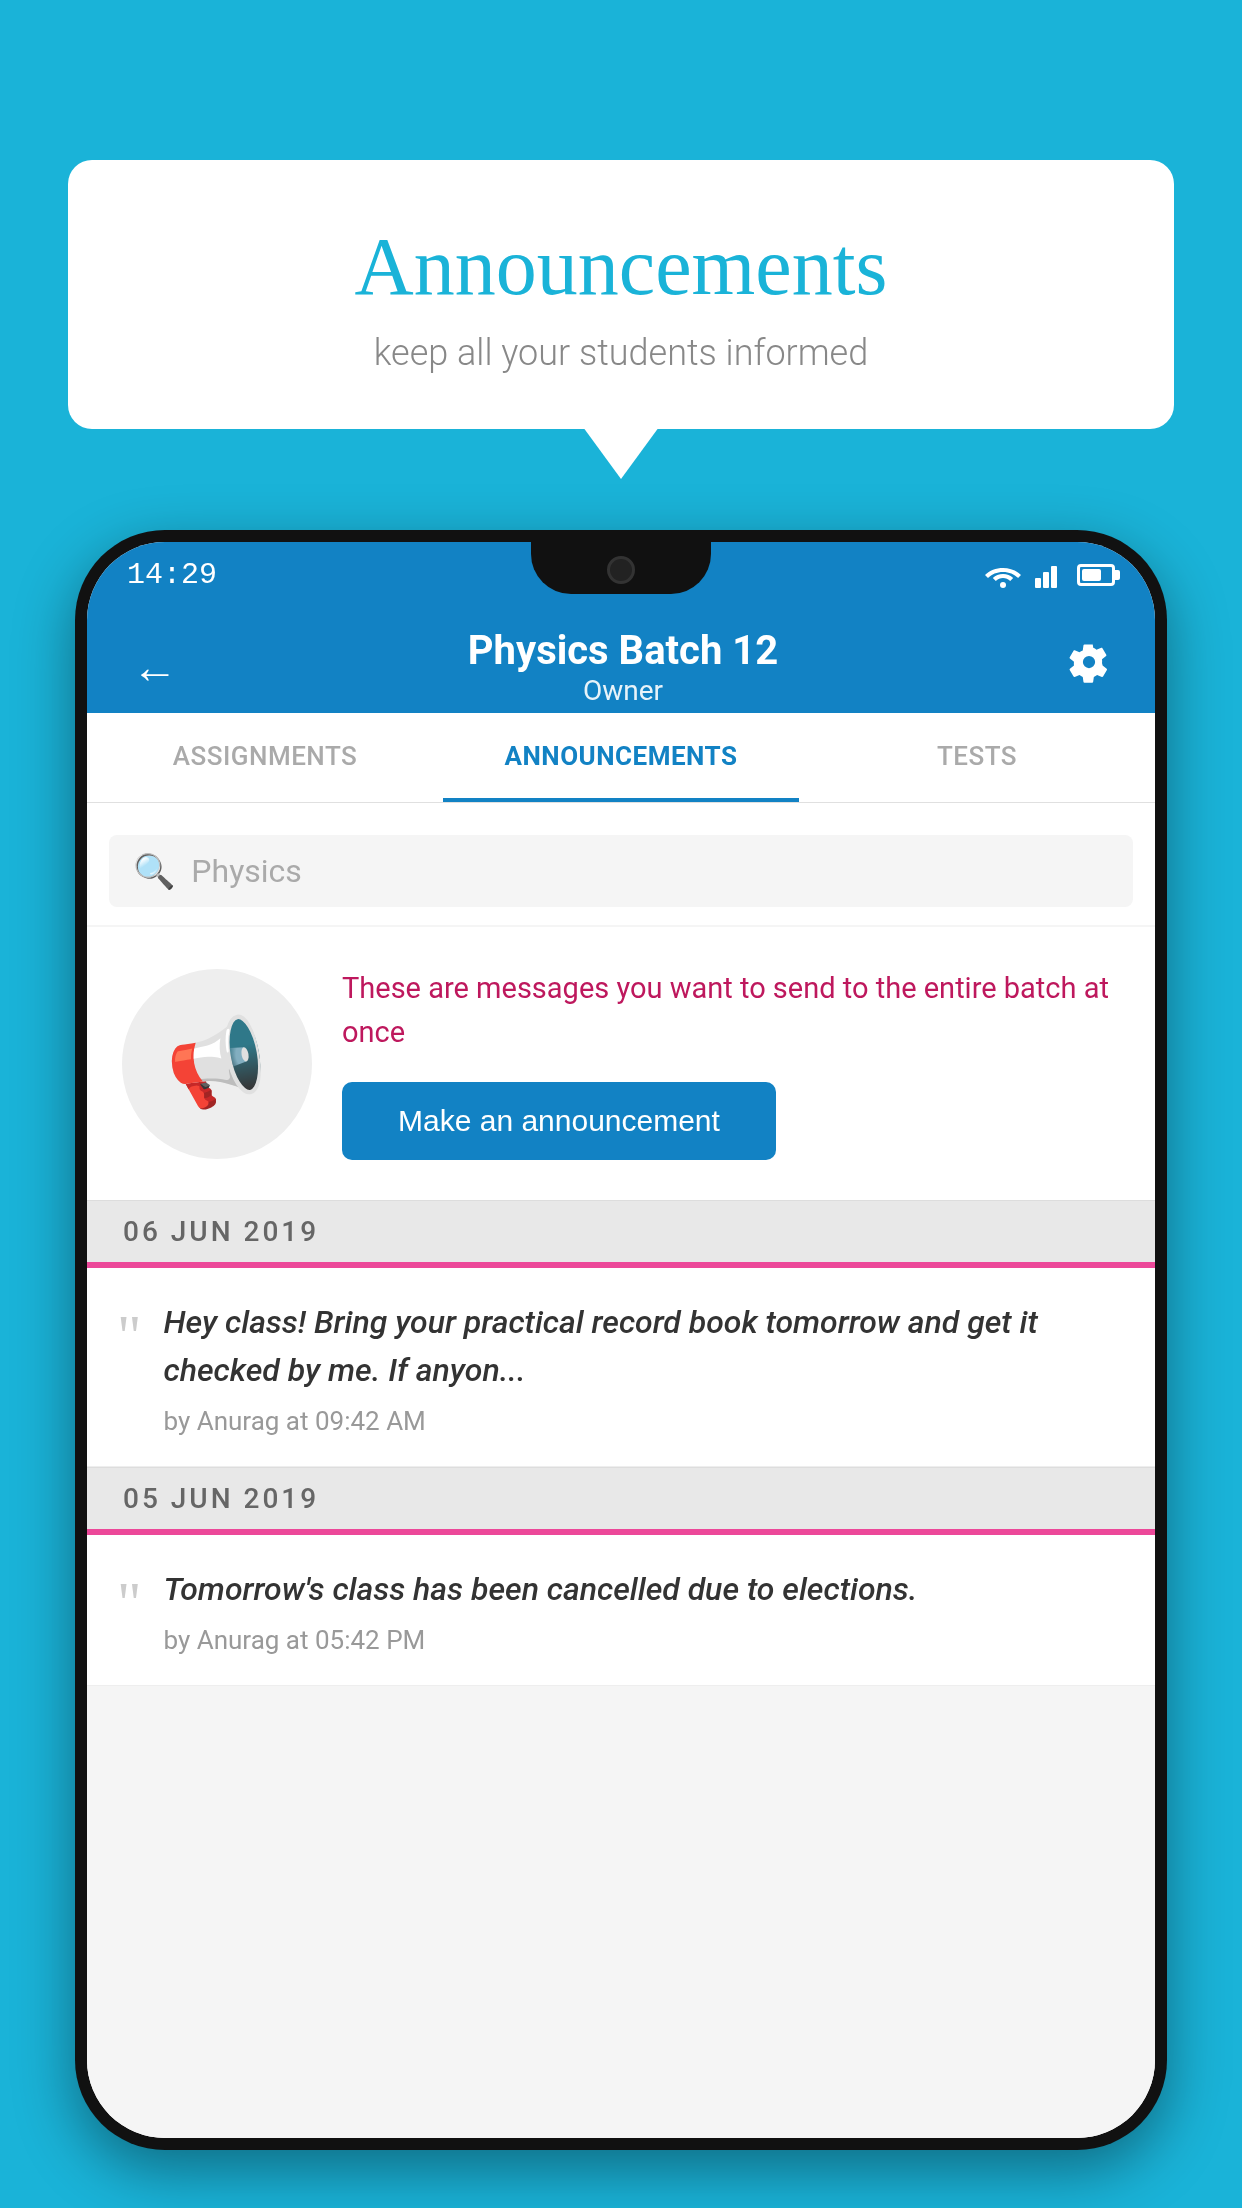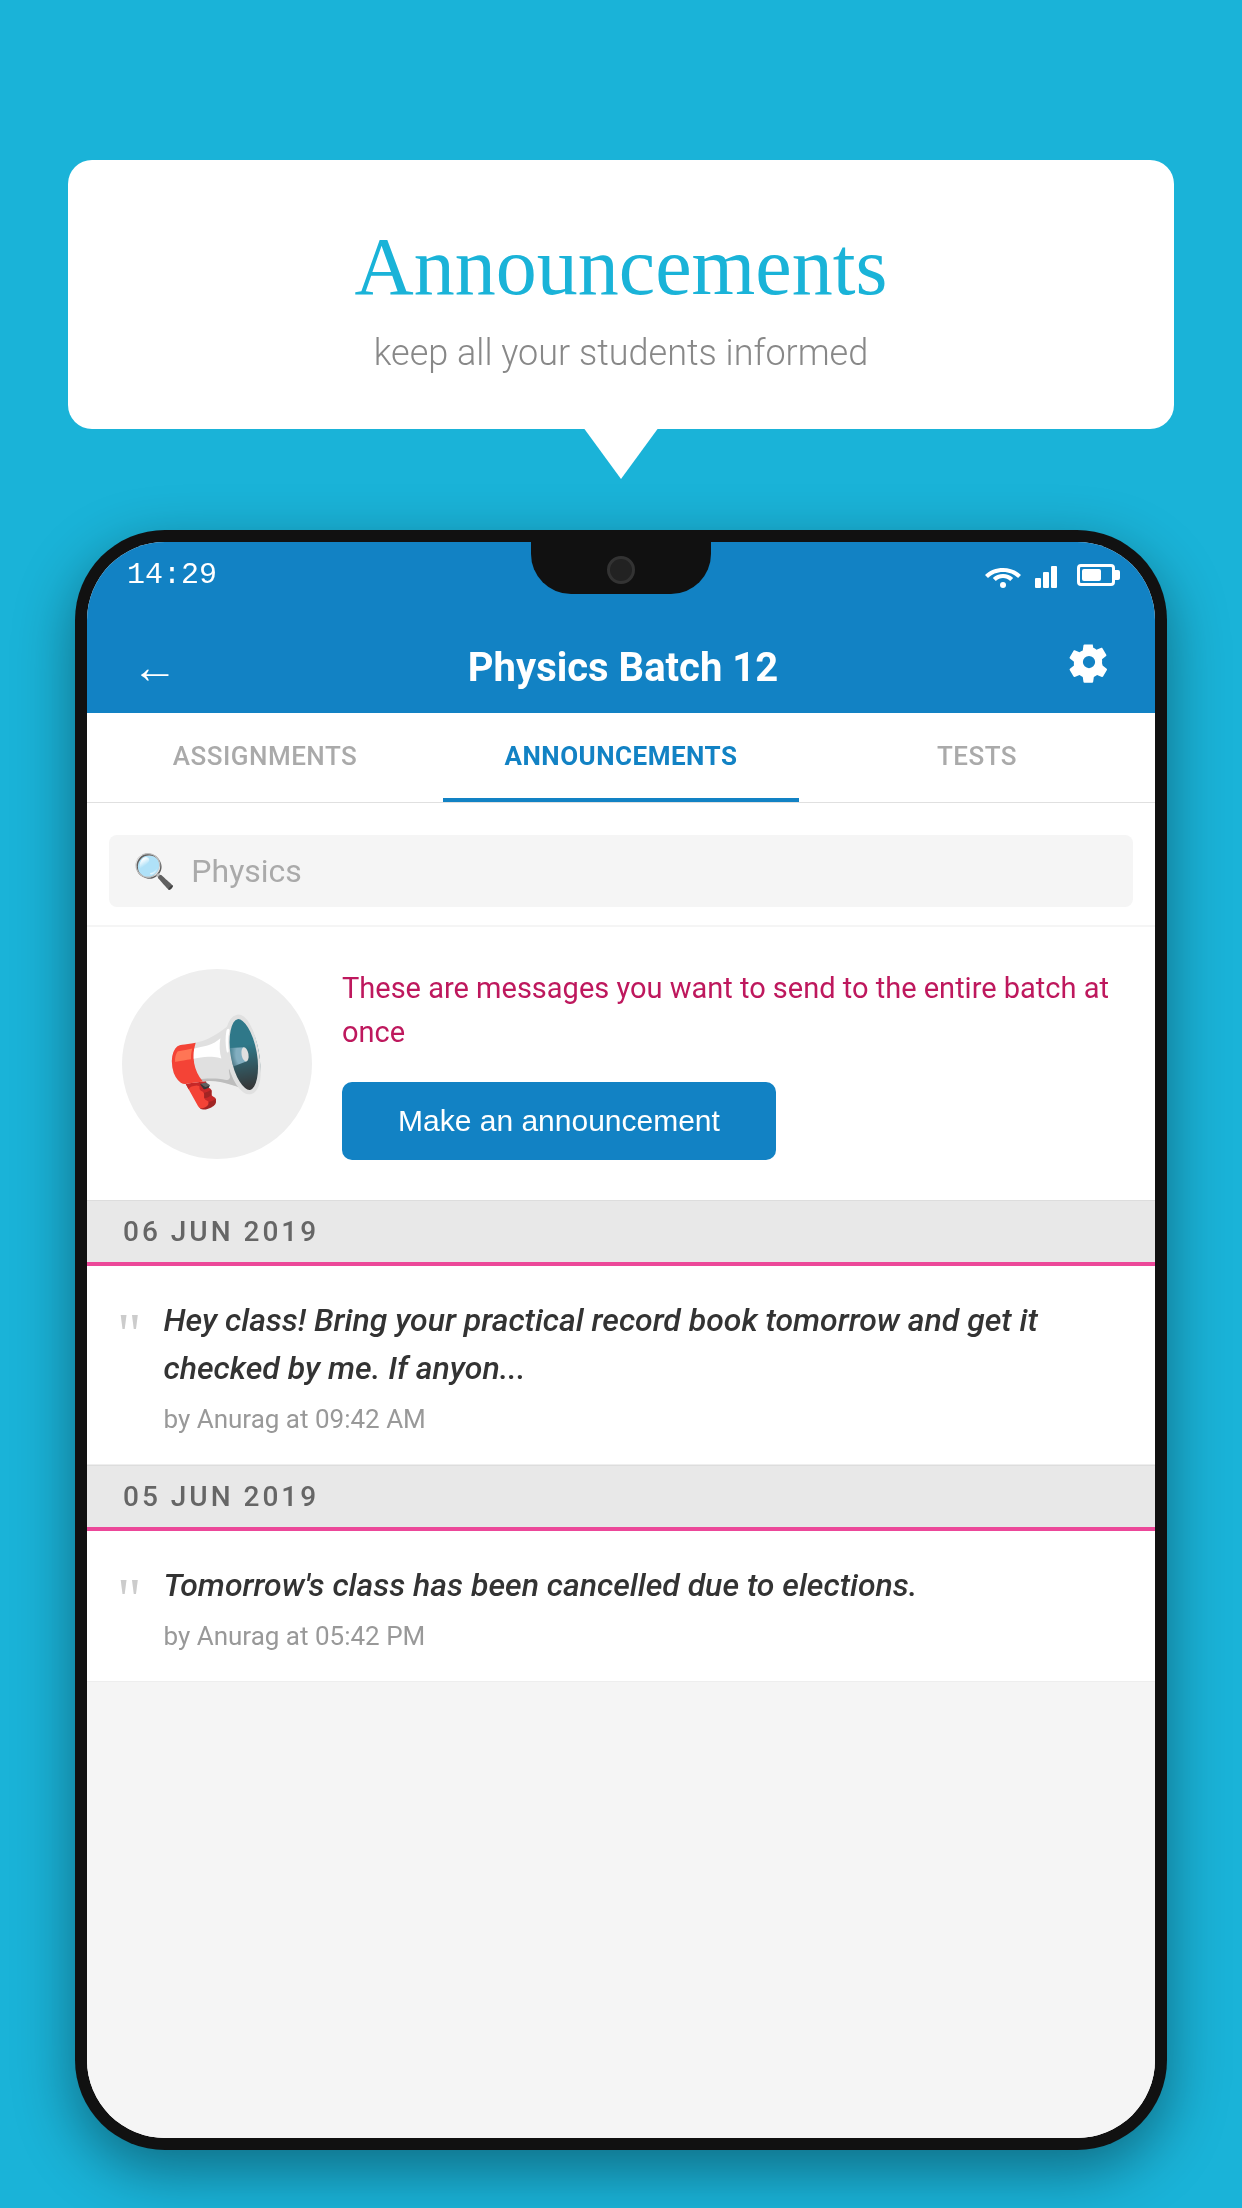--- a/index.html
+++ b/index.html
@@ -335,21 +335,21 @@
     
     .date-divider {
       background: #e8e8e8;
       padding: 14px 36px;
       font-size: 28px;
       color: #666;
       letter-spacing: 3px;
       font-weight: 500;
       text-transform: uppercase;
       border-top: 1px solid #ddd;
-      border-bottom: 4px solid #ec4899;
+      border-bottom: 6px solid #ec4899;
     }
 
     
     .announcement-item {
       background: white;
       padding: 30px 30px;
       display: flex;
       align-items: flex-start;
       gap: 22px;
       border-bottom: 1px solid #eee;
@@ -428,20 +428,21 @@
           <div class="status-icon-battery">
             <div class="status-icon-battery-fill"></div>
           </div>
         </div>
       </div>
 
       <div class="app-bar">
         <div class="back-btn">←</div>
         <div class="app-bar-title-group">
           <div class="app-bar-title">Physics Batch 12</div>
+          <div class="app-bar-subtitle">Owner</div>
         </div>
         <div class="settings-btn">
           <svg width="42" height="42" viewBox="0 0 24 24" fill="white">
             <path d="M12 15.5A3.5 3.5 0 018.5 12 3.5 3.5 0 0112 8.5a3.5 3.5 0 013.5 3.5 3.5 3.5 0 01-3.5 3.5m7.43-2.92c.04-.34.07-.68.07-1.08s-.03-.74-.07-1.08l2.32-1.82c.21-.16.27-.45.13-.69l-2.2-3.81c-.14-.24-.42-.31-.66-.24l-2.74 1.1c-.57-.44-1.18-.8-1.86-1.08l-.41-2.92C14.32 2.18 14.08 2 13.8 2h-4.4c-.28 0-.52.18-.56.44l-.41 2.92C7.75 5.6 7.14 5.96 6.57 6.4L3.83 5.3c-.24-.07-.52 0-.66.24L.97 9.35c-.14.24-.08.53.13.69l2.32 1.82c-.04.34-.07.69-.07 1.08s.03.74.07 1.08L1.1 15.84c-.21.16-.27.45-.13.69l2.2 3.81c.14.24.42.31.66.24l2.74-1.1c.57.44 1.18.8 1.86 1.08l.41 2.92c.04.26.28.44.56.44h4.4c.28 0 .52-.18.56-.44l.41-2.92c.68-.28 1.29-.64 1.86-1.08l2.74 1.1c.24.07.52 0 .66-.24l2.2-3.81c.14-.24.08-.53-.13-.69l-2.32-1.82z"></path>
           </svg>
         </div>
       </div>
 
       <div class="tab-bar">
         <div class="tab-item">

